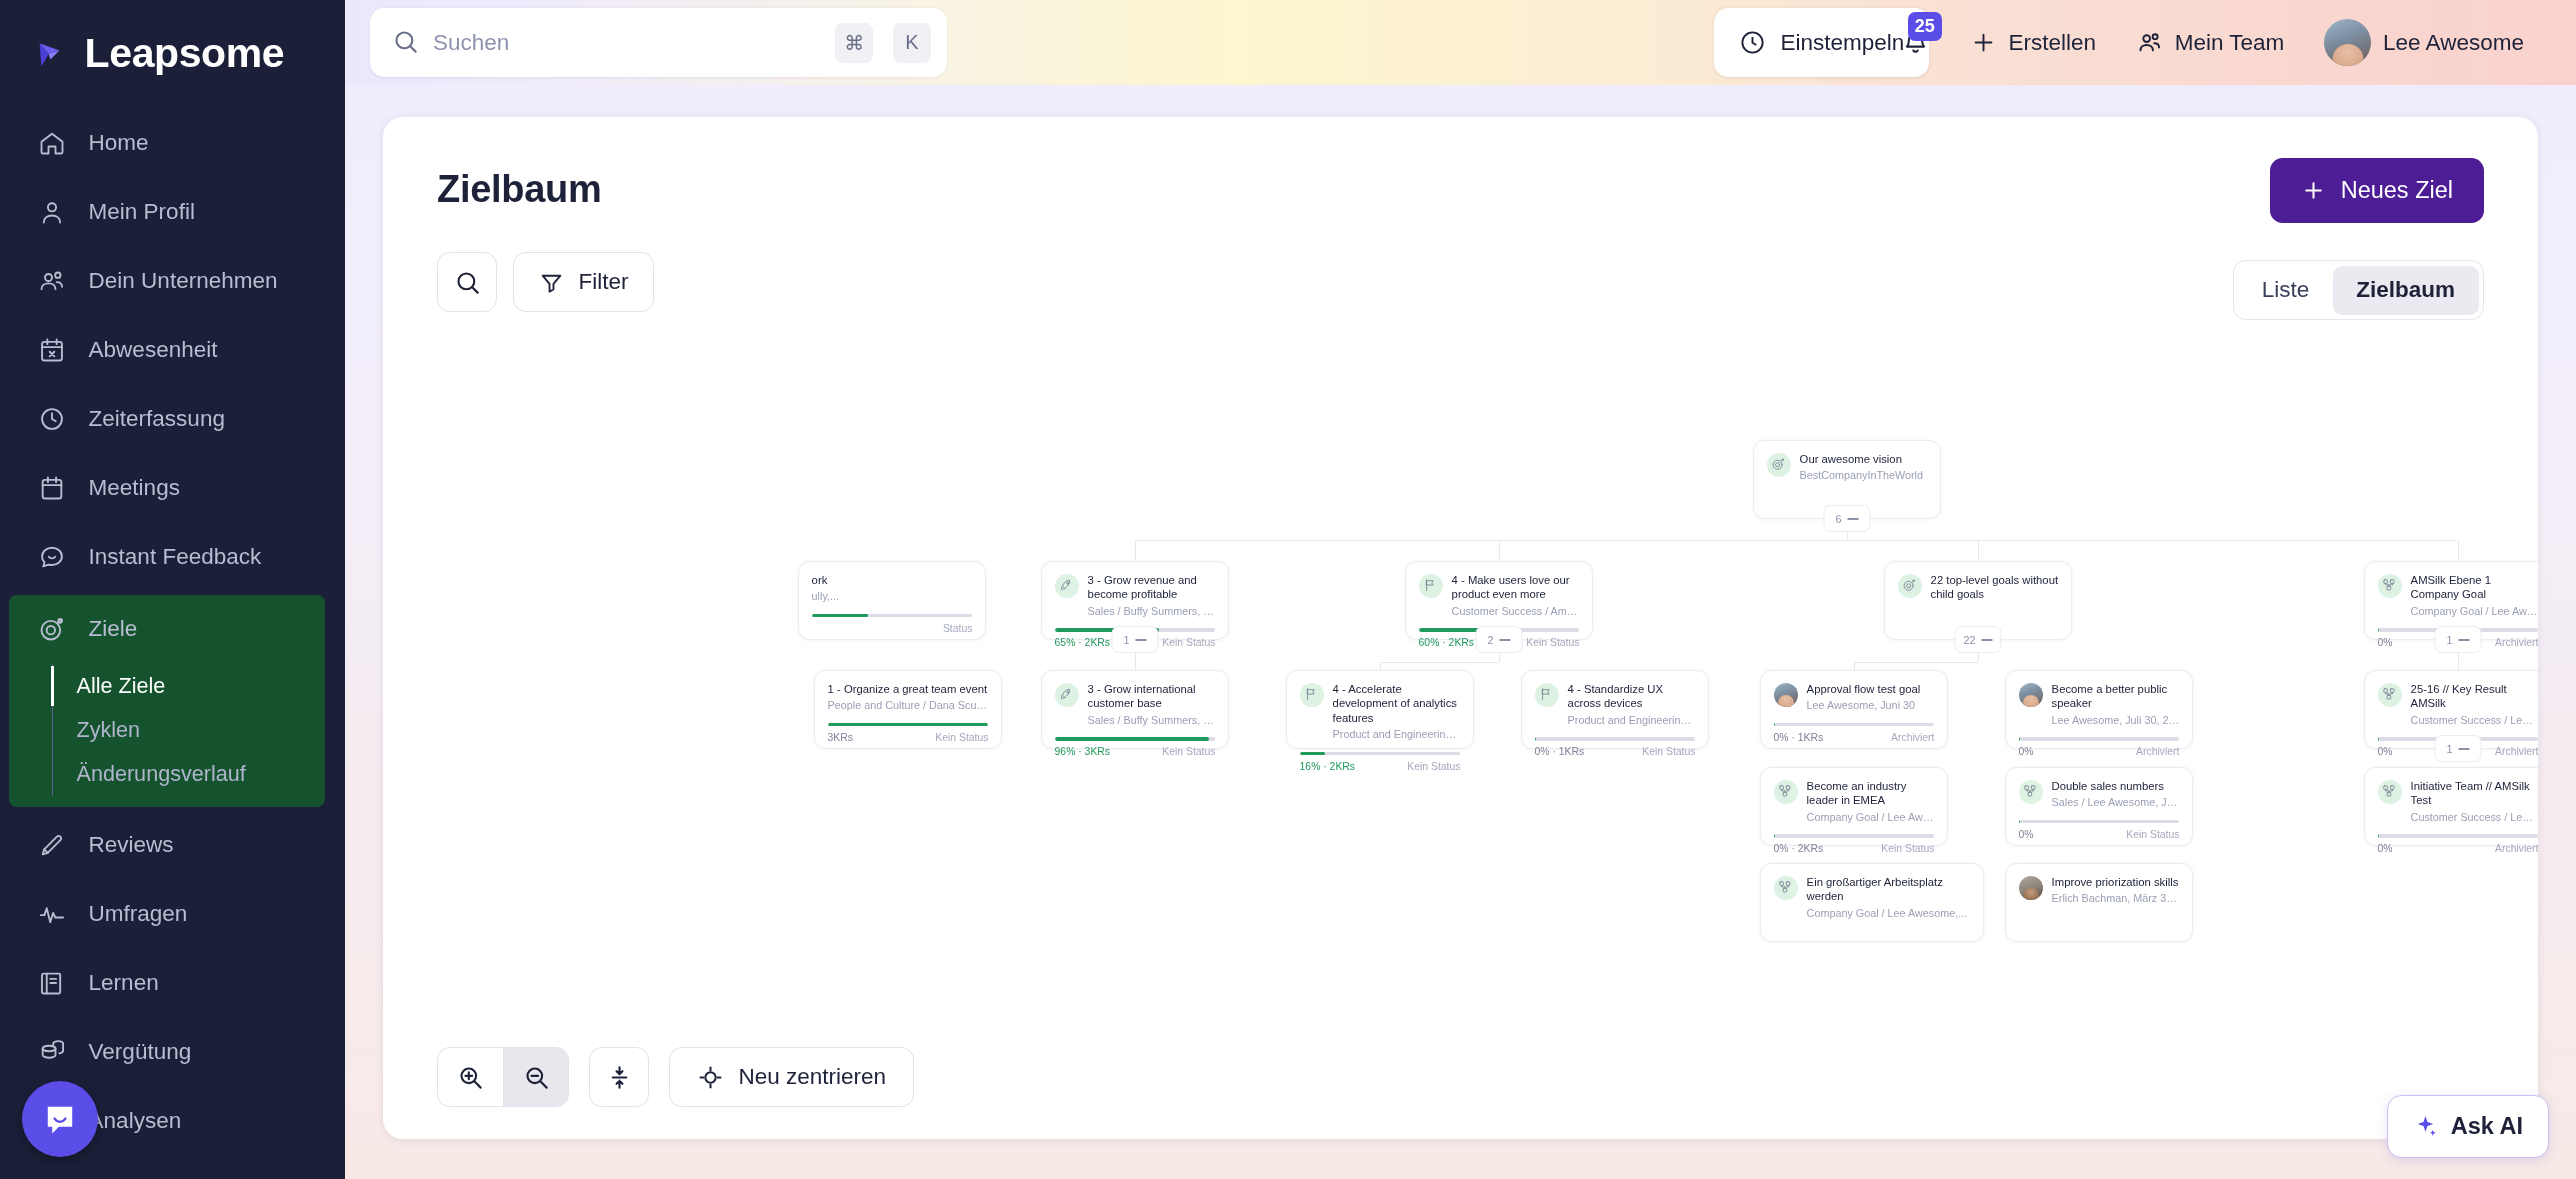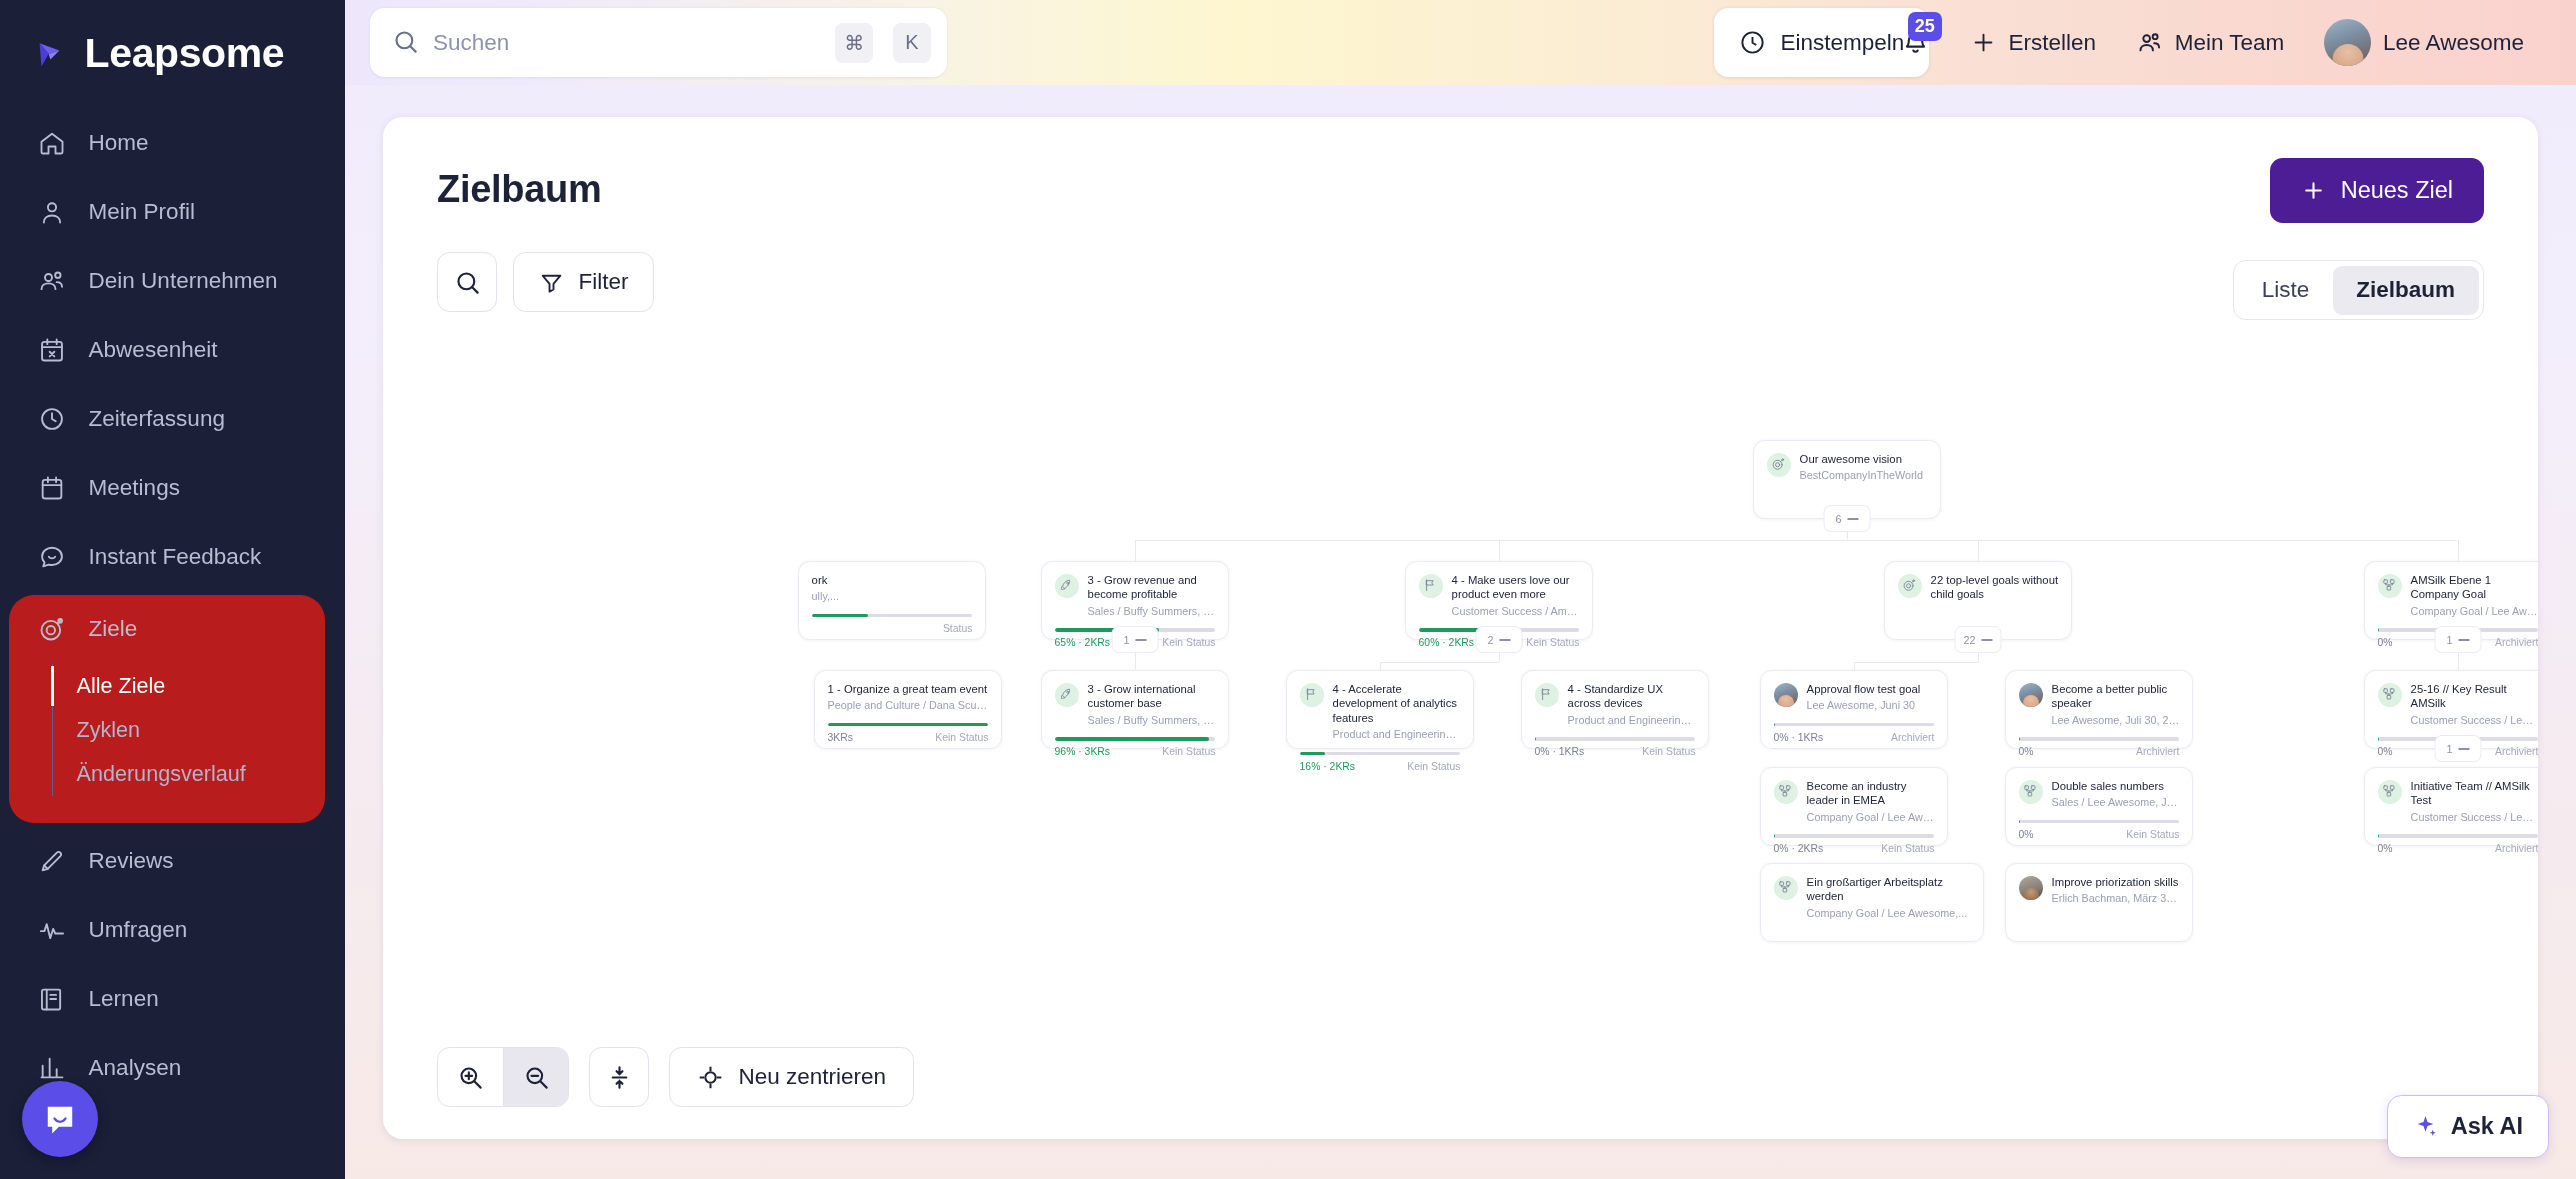--- a/index.html
+++ b/index.html
@@ -24,21 +24,21 @@
 
   .nav { display: flex; flex-direction: column; }
   .nav-item {
     display: flex; align-items: center; gap: 21.6px;
     height: 69px; padding-left: 36px; cursor: pointer;
     color: #b9bdd2; font-size: 22.5px; position: relative;
   }
   .nav-item .ico { width: 31px; height: 31px; flex: 0 0 31px; display: flex; align-items: center; justify-content: center; }
   .nav-item .ico svg { width: 28px; height: 28px; stroke: #b9bdd2; fill: none; stroke-width: 1.6; stroke-linecap: round; stroke-linejoin: round; }
 
-  .nav-group { background: #b91c1c; border-radius: 25px; margin: 3.6px 20px 3.6px 9px; padding-bottom: 27px; }
+  .nav-group { background: #14532d; border-radius: 8px; margin: 3.6px 20px 3.6px 9px; padding-bottom: 11px; }
   .nav-group .nav-item { padding-left: 27px; }
   .subnav { margin-left: 43px; border-left: 1.8px solid #5b6196; padding-left: 0; }
   .sub-item {
     display: block; padding: 9px 0 9px 23.5px; font-size: 21.6px;
     color: #b0b4cc; cursor: pointer; position: relative;
   }
   .sub-item.active { color: #ffffff; }
   .sub-item.active::before {
     content: ""; position: absolute; left: -1.8px; top: 1.8px; bottom: 1.8px;
     width: 2.7px; background: #ffffff;
@@ -328,20 +328,30 @@
             <svg viewBox="0 0 24 24">
               <path d="M5 4h13a1 1 0 011 1v15a1 1 0 01-1 1H5a1.6 1.6 0 01-1.6-1.6V5.6A1.6 1.6 0 015 4z"></path>
               <path d="M7.5 4v17M10.5 8.5h5M10.5 12h5"></path>
             </svg>
           </span>
         <span>Lernen</span>
       </div>
       <div class="nav-item">
         <span class="ico">
             <svg viewBox="0 0 24 24">
+              <ellipse cx="9.5" cy="9" rx="5.5" ry="2.4"></ellipse>
+              <path d="M4 9v5.5c0 1.3 2.5 2.4 5.5 2.4s5.5-1.1 5.5-2.4V9"></path>
+              <path d="M13 6.5V5c0-1.3 2-2.3 4.3-2.3S21.5 3.7 21.5 5v6c0 1-1.3 1.9-3.2 2.2"></path>
+            </svg>
+          </span>
+        <span>Vergütung</span>
+      </div>
+      <div class="nav-item">
+        <span class="ico">
+            <svg viewBox="0 0 24 24">
               <path d="M4 20V10M10 20V4M16 20v-7M21 20H3"></path>
             </svg>
           </span>
         <span>Analysen</span>
       </div>
     </nav>
 
     <div class="intercom-bubble">
       <svg viewBox="0 0 36 36" width="40" height="40">
         <path d="M7 7h22v18H17l-6 6v-6H7z" fill="#fff"></path>

